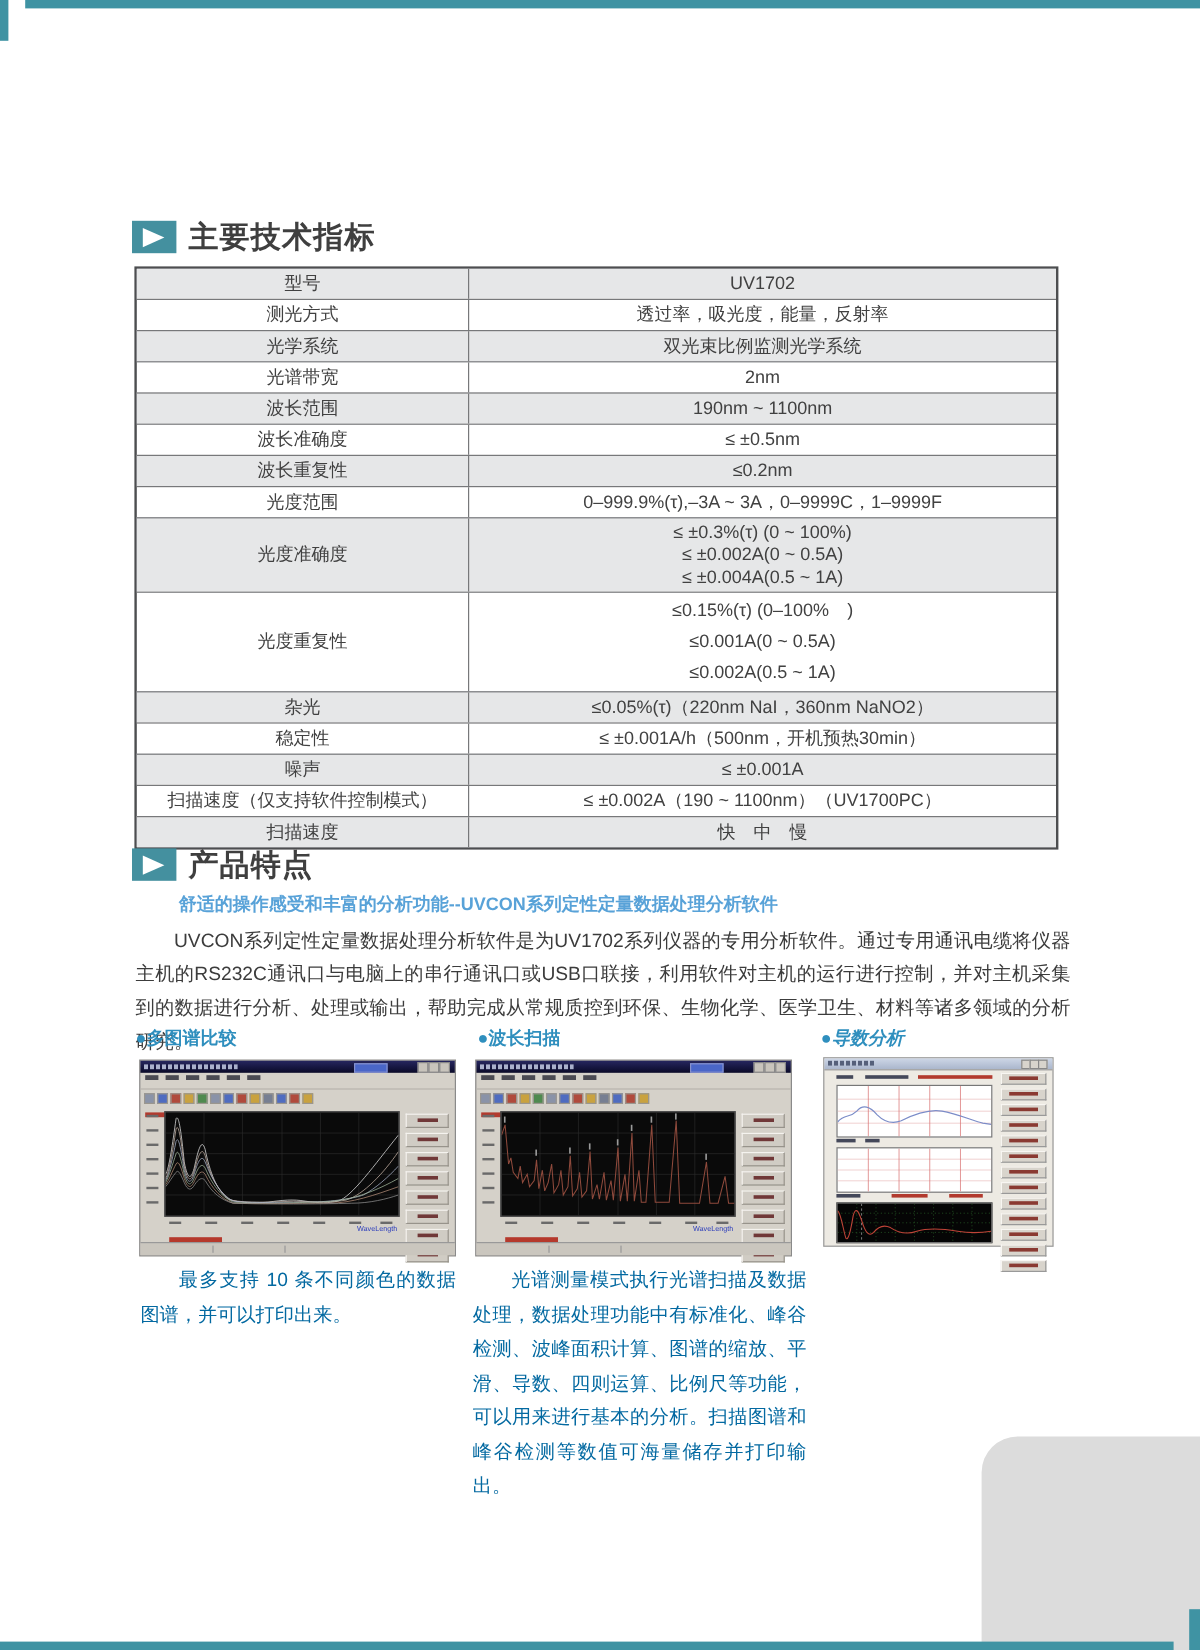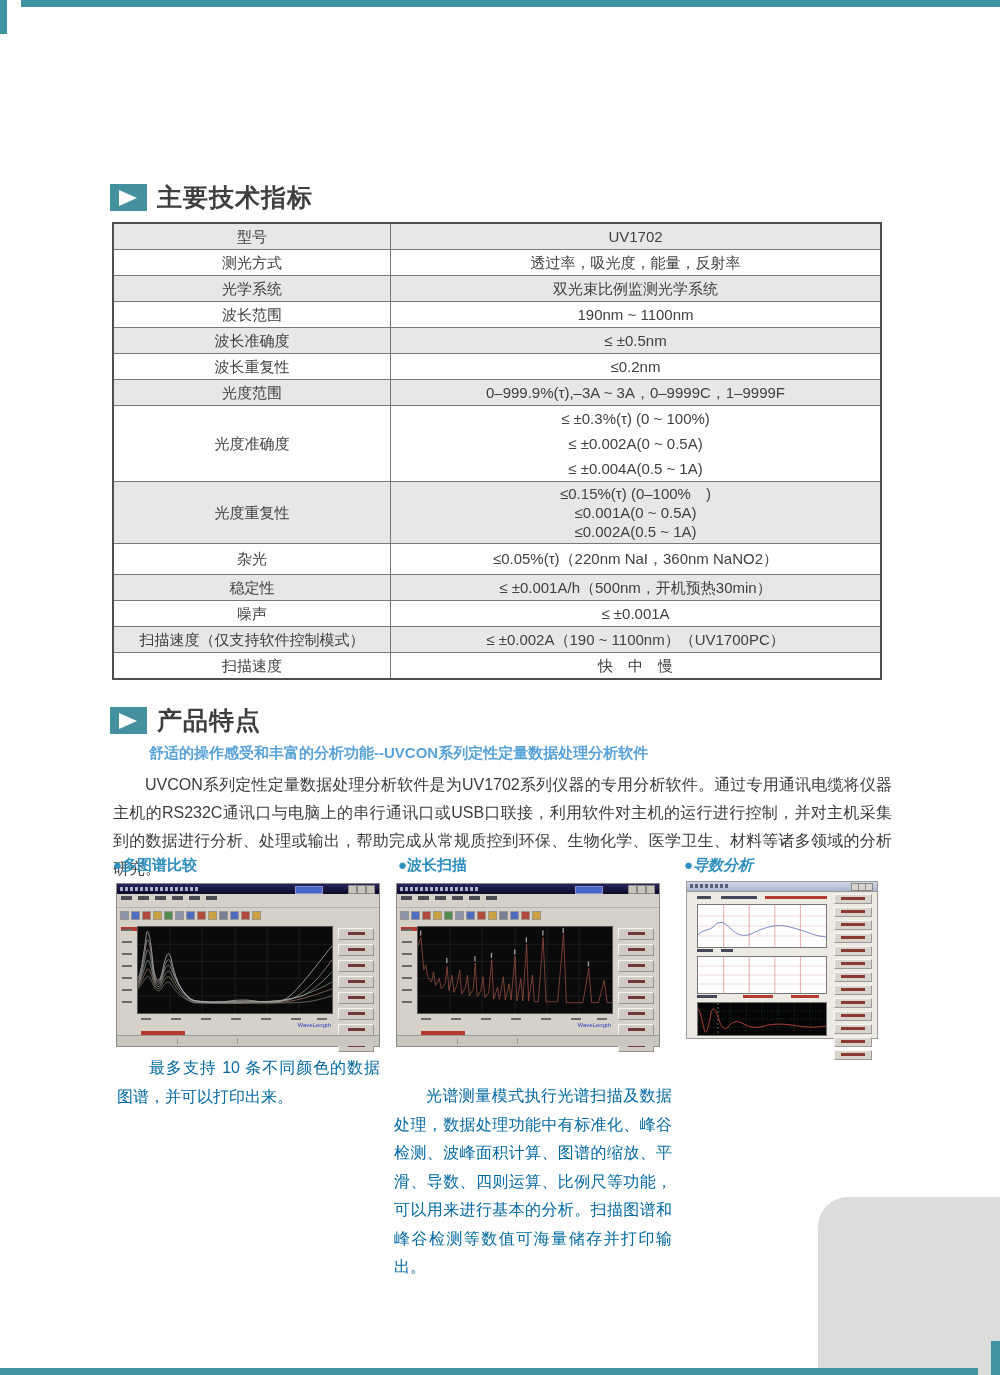--- a/index.html
+++ b/index.html
@@ -104,20 +104,24 @@
     </div>
     <div class="tr">
       <div class="th">测光方式</div>
       <div class="td">透过率，吸光度，能量，反射率</div>
     </div>
     <div class="tr">
       <div class="th">光学系统</div>
       <div class="td">双光束比例监测光学系统</div>
     </div>
     <div class="tr">
+      <div class="th">光谱带宽</div>
+      <div class="td">2nm</div>
+    </div>
+    <div class="tr">
       <div class="th">波长范围</div>
       <div class="td">190nm ~ 1100nm</div>
     </div>
     <div class="tr">
       <div class="th">波长准确度</div>
       <div class="td">≤ ±0.5nm</div>
     </div>
     <div class="tr">
       <div class="th">波长重复性</div>
       <div class="td">≤0.2nm</div>
@@ -449,13 +453,13 @@
       <div class="b3"></div>
       <div class="b3"></div>
       <div class="b3"></div>
       <div class="b3"></div>
       <div class="b3"></div>
       <div class="b3"></div>
     </div>
 </div>
 
 <div class="abs caption" style="left:117px;width:263px;">最多支持 10 条不同颜色的数据图谱，并可以打印出来。</div>
-<div class="abs caption" style="left:394px;width:278px;margin-top:28px;">光谱测量模式执行光谱扫描及数据处理，数据处理功能中有标准化、峰谷检测、波峰面积计算、图谱的缩放、平滑、导数、四则运算、比例尺等功能，可以用来进行基本的分析。扫描图谱和峰谷检测等数值可海量储存并打印输出。</div>
+<div class="abs caption" style="left:394px;width:278px;">光谱测量模式执行光谱扫描及数据处理，数据处理功能中有标准化、峰谷检测、波峰面积计算、图谱的缩放、平滑、导数、四则运算、比例尺等功能，可以用来进行基本的分析。扫描图谱和峰谷检测等数值可海量储存并打印输出。</div>
 
 </body></html>

